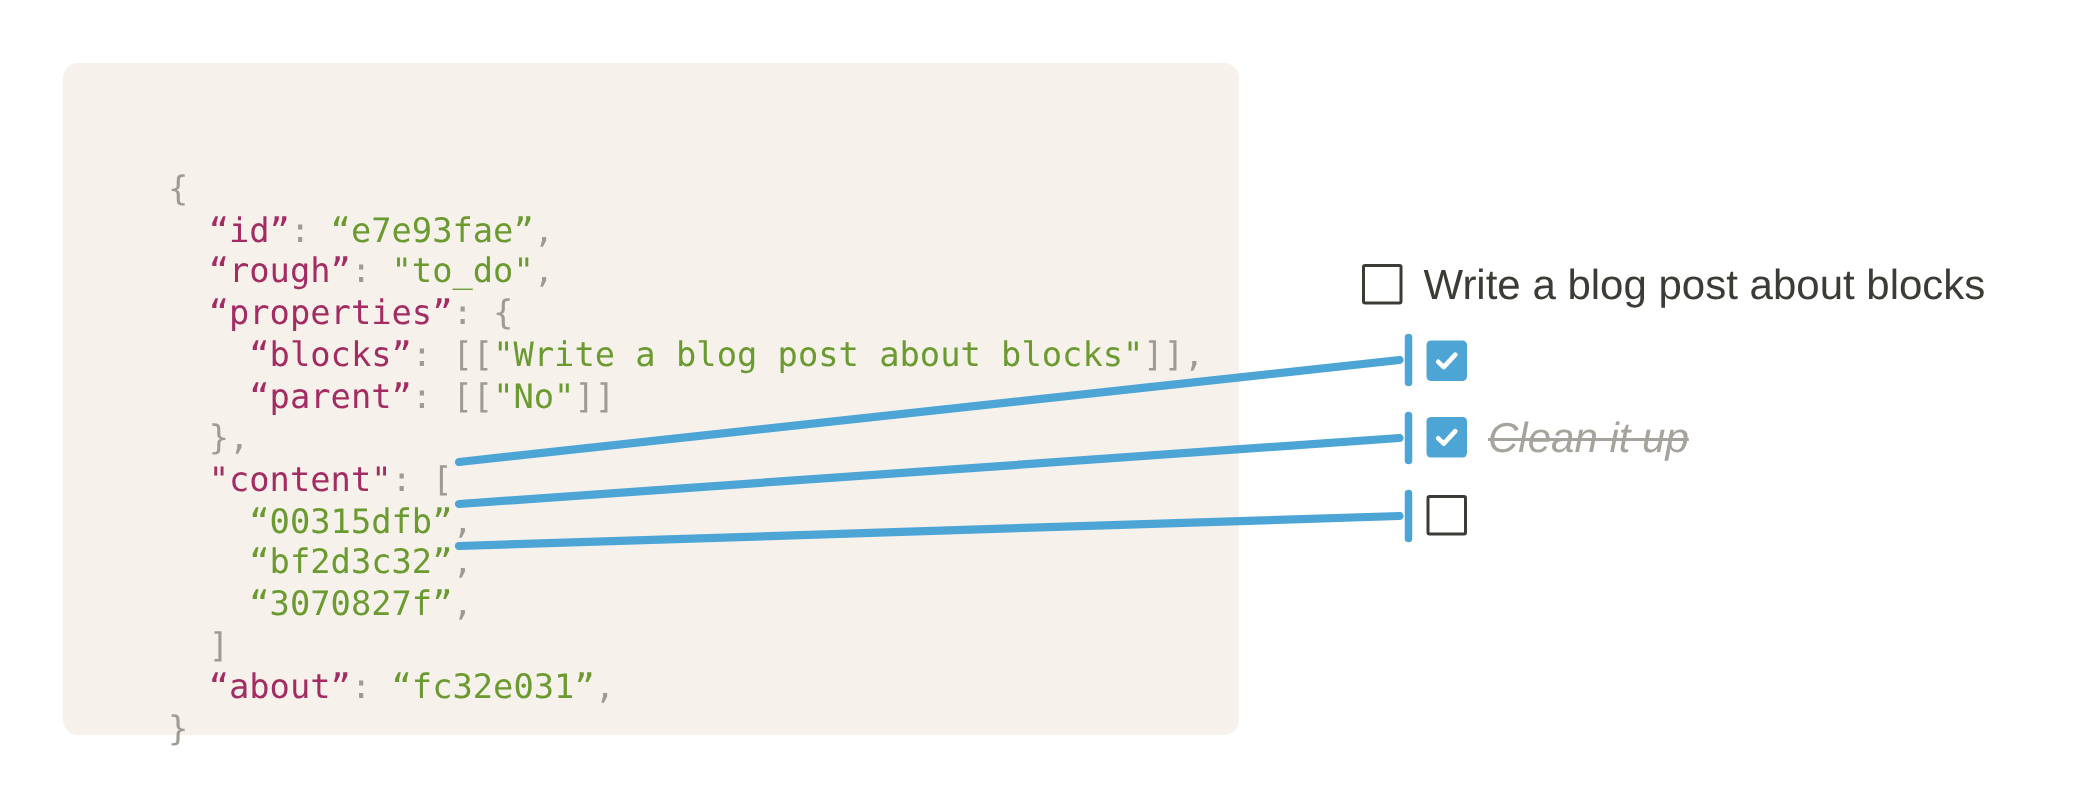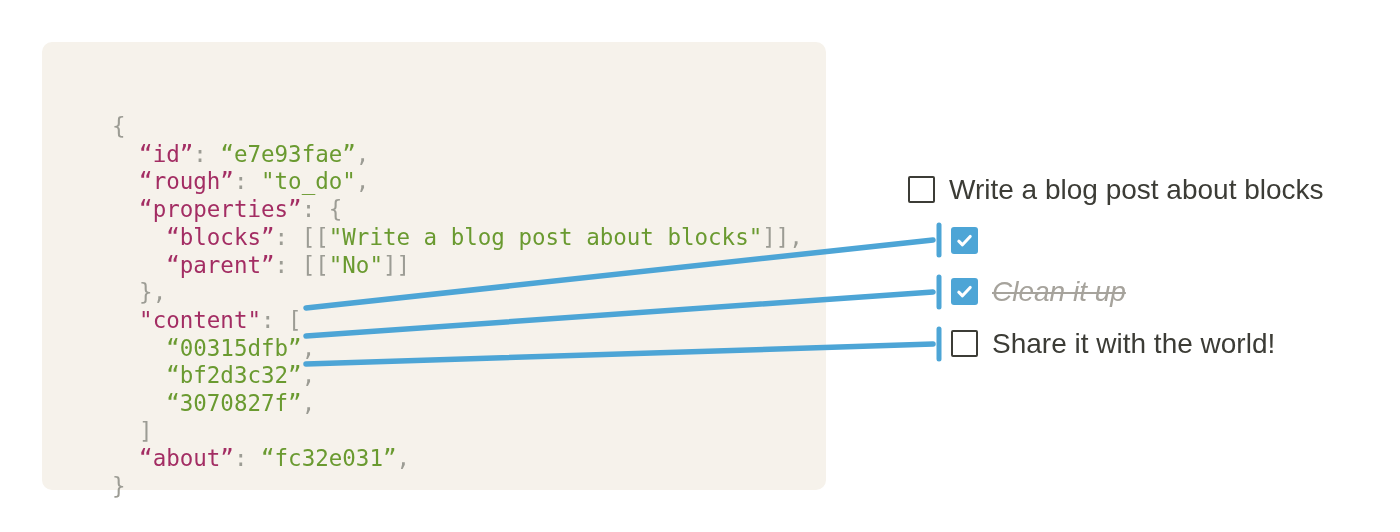--- a/index.html
+++ b/index.html
@@ -94,17 +94,16 @@
       <div class="todo-item" style="left: 951px; top: 278px; font-style: italic;">
         <span class="checkbox checked">
           <svg width="19" height="19" viewBox="0 0 16 16">
             <path d="M3.2 8.6 L6.3 11.6 L12.8 4.6" stroke="#ffffff" stroke-width="2.6" fill="none" stroke-linecap="round" stroke-linejoin="round"></path>
           </svg>
         </span>
         <span class="todo-label done">Clean it up</span>
       </div>
       <div class="todo-item" style="left: 951px; top: 330px;">
         <span class="checkbox"></span>
-        <span class="todo-label">Share it with the world!</span>
       </div>
     </div>
 
 </div>
 
 </body></html>

